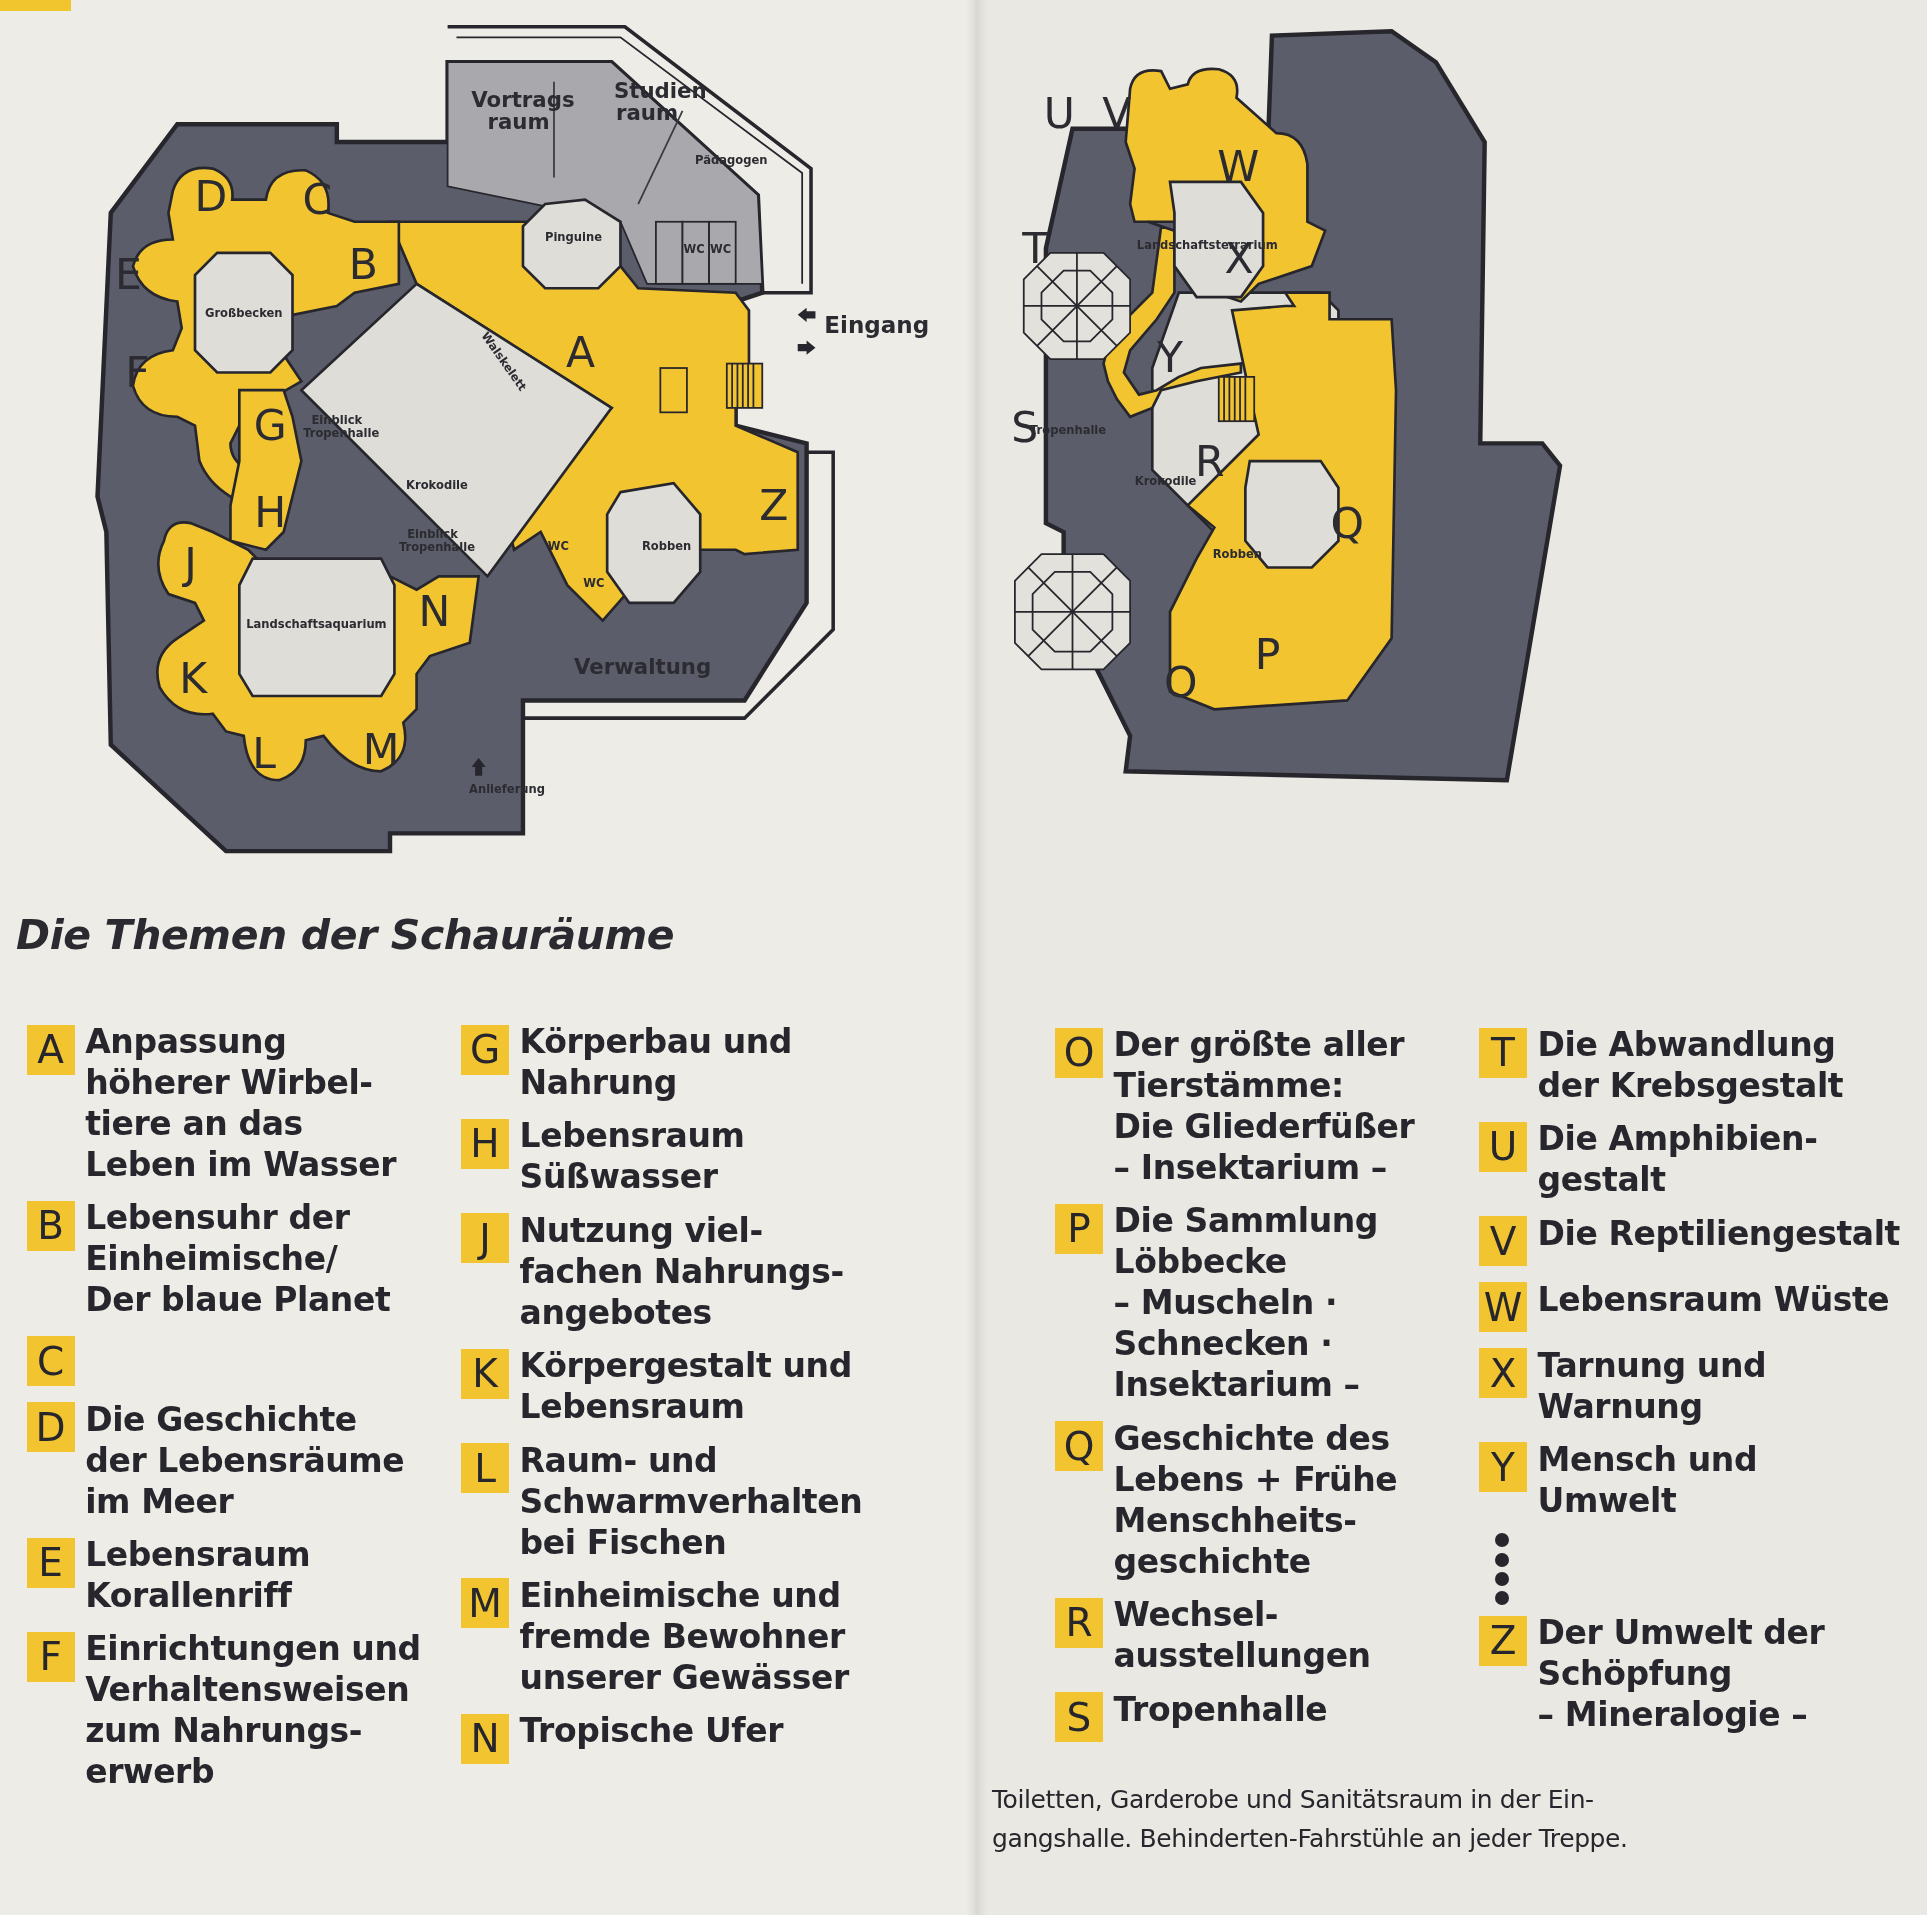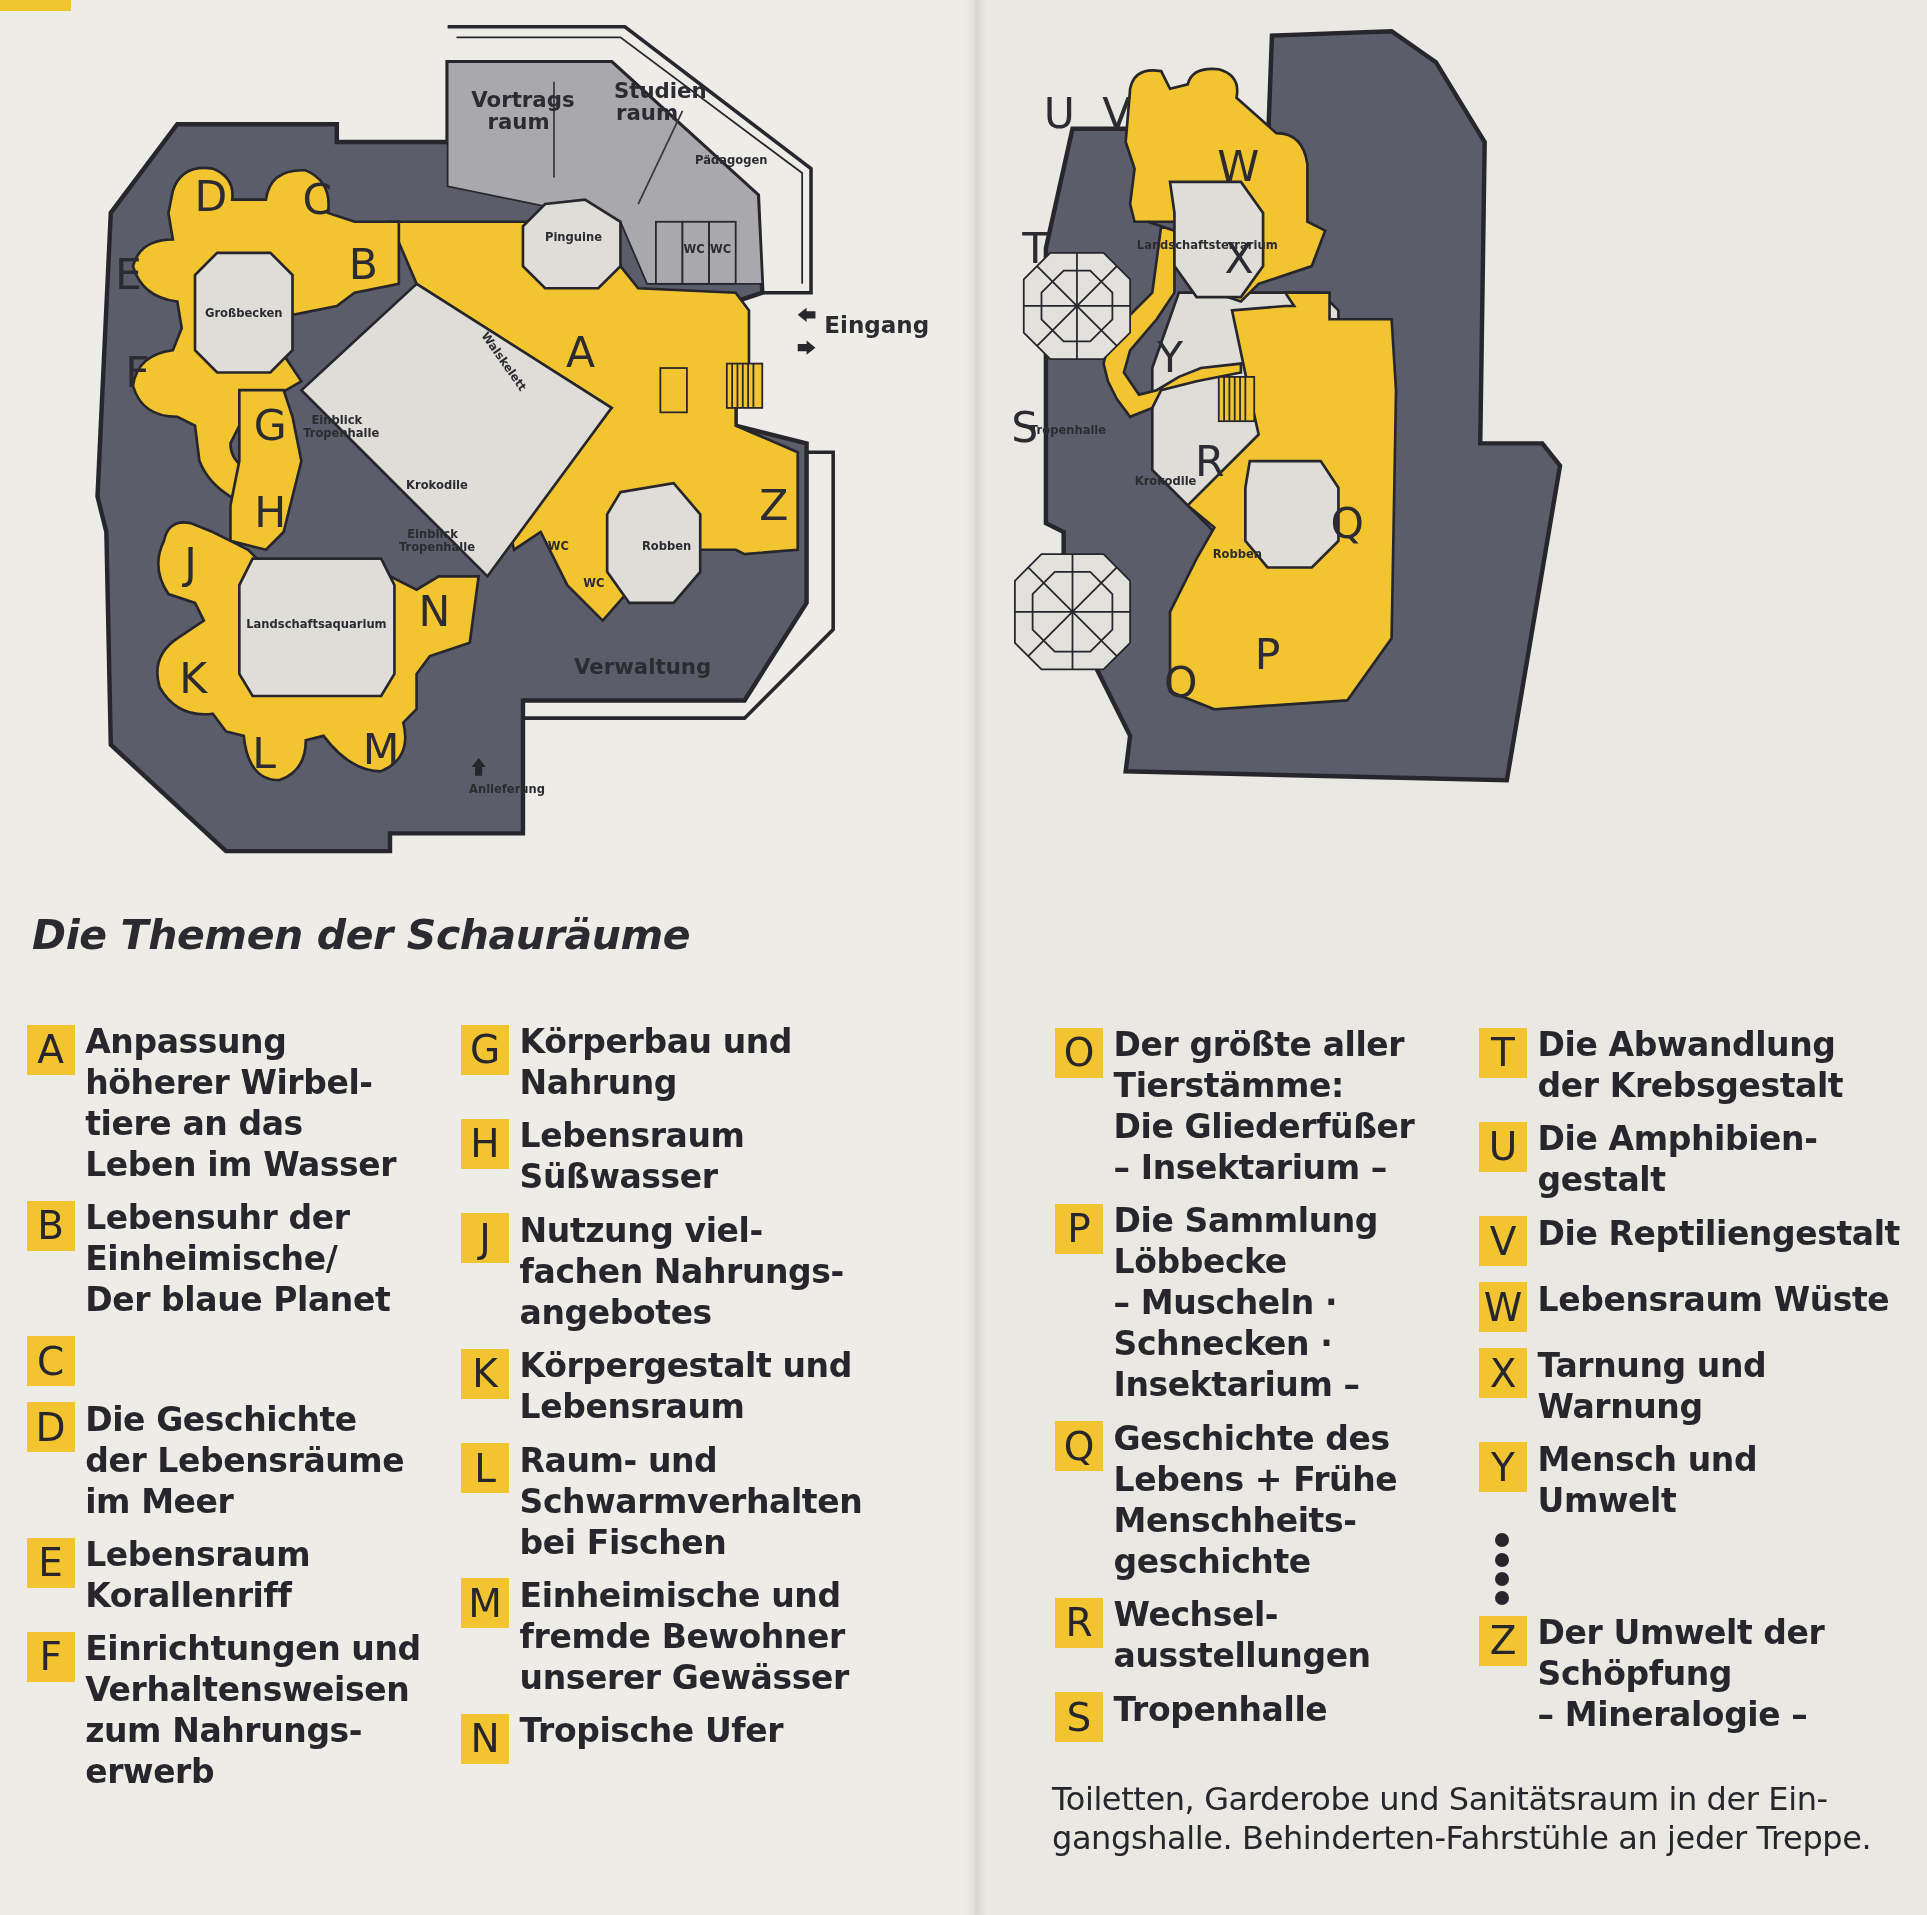--- a/index.html
+++ b/index.html
@@ -15,30 +15,30 @@
   .fold { position:absolute; left:966px; top:0; width:21px; height:1915px;
     background:linear-gradient(90deg, rgba(0,0,0,0) 0%, rgba(0,0,0,0.07) 50%, rgba(0,0,0,0) 100%); }
   .topstrip { position:absolute; left:0; top:0; width:71px; height:10.6px; background:#f1c52d; }
 
   svg.map { position:absolute; }
   .maplabel { font-family:"DejaVu Sans", sans-serif; fill:#2b2b31; }
   .letter { font-family:"DejaVu Sans", sans-serif; font-size:48px; fill:#2b2b31; text-anchor:middle; dominant-baseline:central; }
   .small { font-size:13px; text-anchor:middle; font-weight:bold; }
   .mid { font-size:24px; font-weight:bold; text-anchor:middle; }
 
-  .title { position:absolute; left:32px; top:911px; font-size:41px; font-weight:bold; font-style:italic; letter-spacing:-0.4px; color:#2a2a30; }
+  .title { position:absolute; left:16px; top:911px; font-size:41px; font-weight:bold; font-style:italic; letter-spacing:-0.4px; color:#2a2a30; }
 
   .col { position:absolute; }
   .item { display:flex; align-items:flex-start; margin-bottom:12.4px; }
   .badge { flex:0 0 auto; width:48px; height:50px; background:#f2c530; display:flex; align-items:center; justify-content:center;
     font-size:39px; color:#26262c; font-weight:normal; margin-right:10.6px; margin-top:3.5px; }
   .desc { font-size:33px; font-weight:bold; line-height:41px; color:#26262c; letter-spacing:-0.4px; }
   .dots { margin-left:16px; margin-bottom:7px; }
   .dot { width:14px; height:14px; border-radius:50%; background:#26262c; margin:5.3px 0; }
-  .footnote { position:absolute; left:1052px; top:1780px; width:851px; font-size:32px; line-height:39px; color:#26262c; letter-spacing:-0.4px; }
+  .footnote { position:absolute; left:992px; top:1780px; width:851px; font-size:25px; line-height:39px; color:#26262c; letter-spacing:-0.4px; }
 </style>
 </head>
 <body>
 
 <div class="page-left"></div>
 <div class="page-right"></div>
 <div class="fold"></div>
 <div class="topstrip"></div>
 
 <svg class="map" style="left:0;top:0" width="975" height="869" viewBox="0 0 1100 980">

